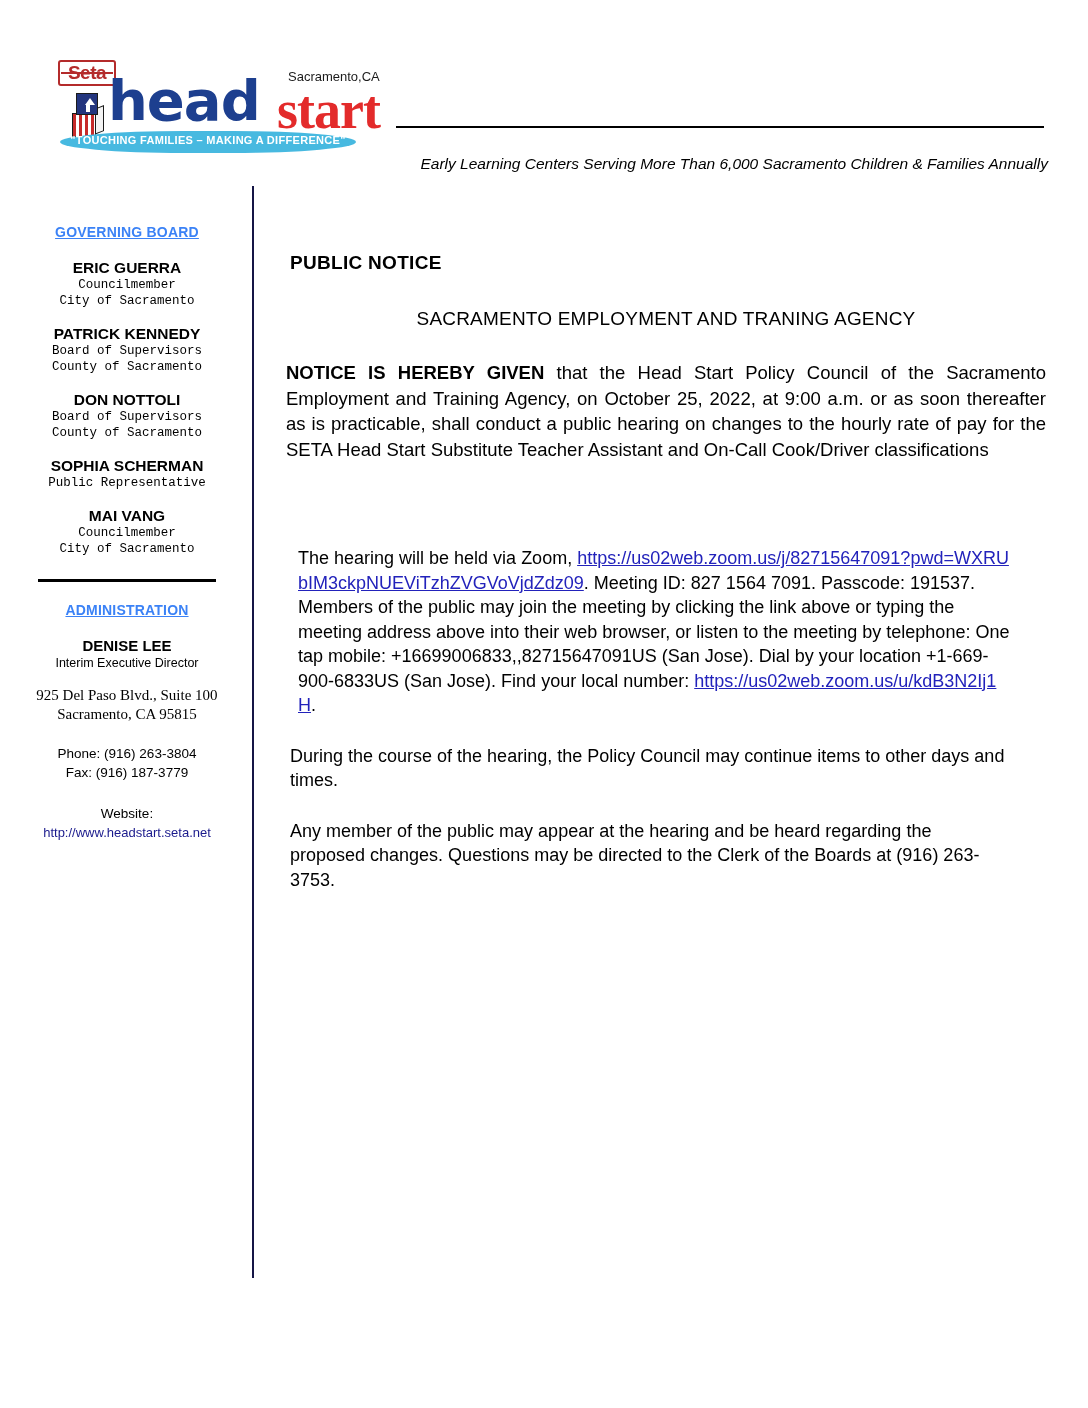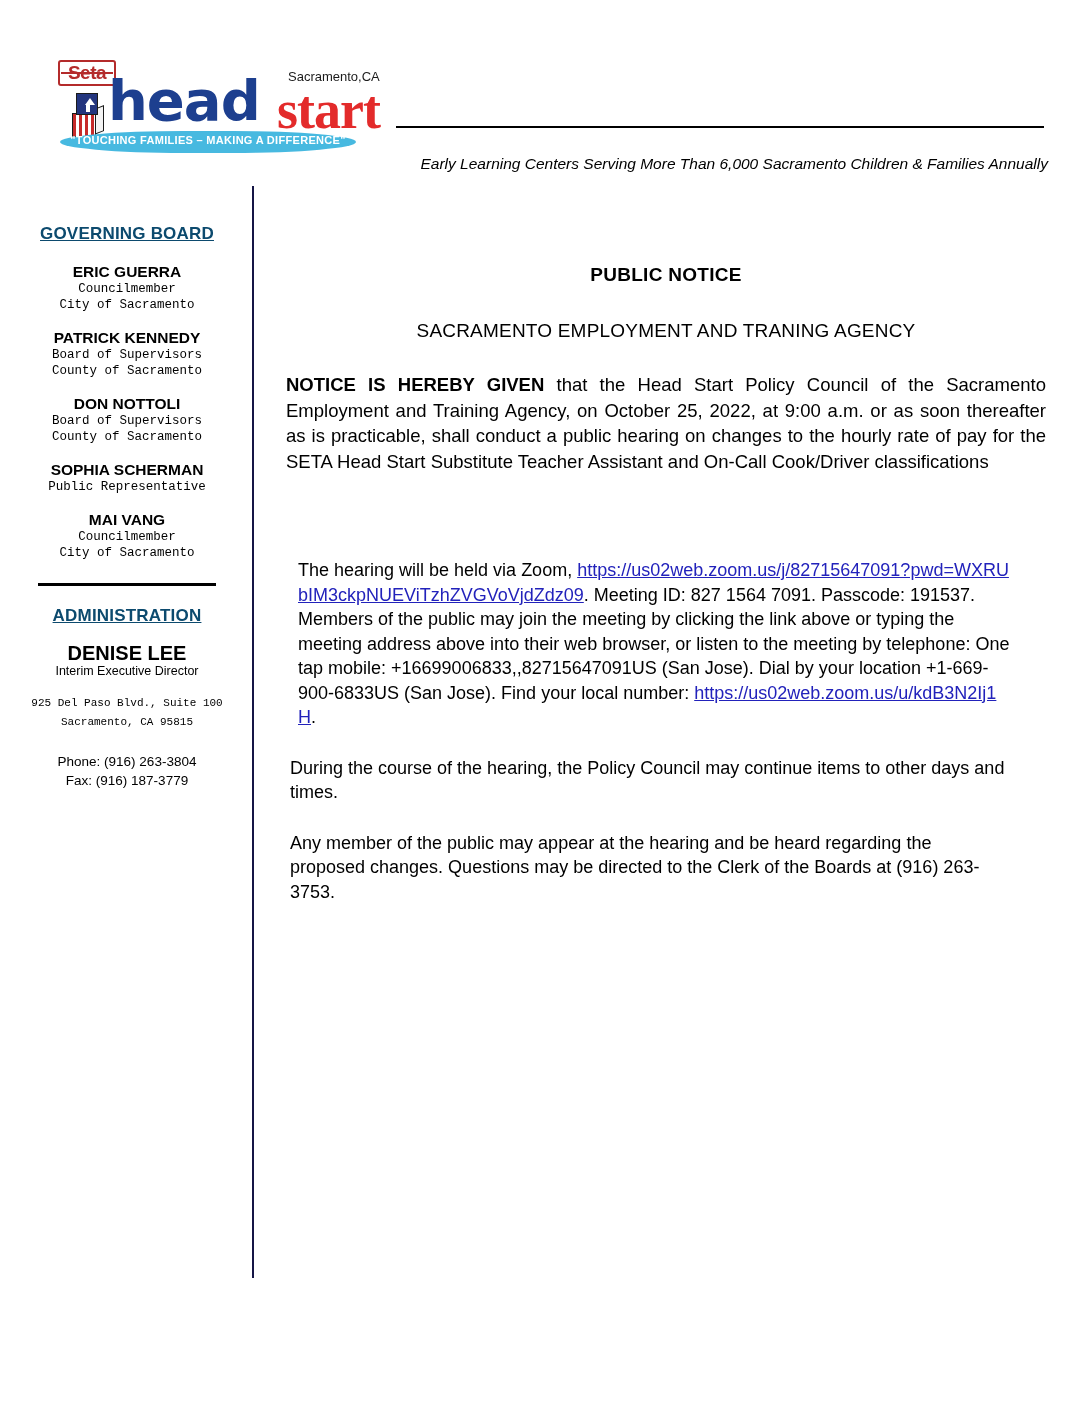--- a/index.html
+++ b/index.html
@@ -214,22 +214,22 @@
   .sidebar {
     position: absolute;
     left: 16px;
     top: 224px;
     width: 222px;
     text-align: center;
   }
   .side-heading {
     font-family: "Liberation Sans", sans-serif;
     font-weight: bold;
-    font-size: 17px;
-    color: #0c4a6e;
+    font-size: 14px;
+    color: #3b82f6;
     text-decoration: underline;
     letter-spacing: 0.2px;
     margin: 0 0 18px 0;
     text-align: center;
   }
   .person {
     margin-bottom: 15px;
   }
   .person-name {
     font-family: "Liberation Sans", sans-serif;
@@ -246,32 +246,32 @@
   }
   .side-hr {
     width: 178px;
     height: 3px;
     background: #000000;
     margin: 22px auto 20px auto;
   }
   .admin-name {
     font-family: "Liberation Sans", sans-serif;
     font-weight: bold;
-    font-size: 20px;
+    font-size: 15px;
     line-height: 19px;
   }
   .admin-title {
     font-family: "Liberation Sans", sans-serif;
     font-size: 12.5px;
     line-height: 16px;
   }
   .addr-block {
     margin-top: 5px;
-    font-family: Liberation Mono, monospace;
-    font-size: 11px;
+    font-family: Liberation Serif, serif;
+    font-size: 15px;
     line-height: 19px;
     color: #000000;
   }
   .phone-block {
     margin-top: 20px;
     font-family: "Liberation Sans", sans-serif;
     font-size: 13.5px;
     line-height: 19px;
     color: #000000;
   }
@@ -288,26 +288,25 @@
   }
 
   
   .main {
     position: absolute;
     left: 286px;
     top: 248px;
     width: 760px;
   }
   .doc-title {
-    text-align: center;
     font-family: "Liberation Sans", sans-serif;
     font-weight: bold;
     font-size: 19px;
     letter-spacing: 0.3px;
-    margin: 16px;
+    margin: 4px;
   }
   .doc-subtitle {
     text-align: center;
     font-family: "Liberation Sans", sans-serif;
     font-size: 19px;
     margin: 34px 0 0 0;
     letter-spacing: 0.2px;
   }
   .lead-para {
     margin: 30px 0 0 0;
@@ -425,20 +424,24 @@
     <div class="addr-block">
       <div>925 Del Paso Blvd., Suite 100</div>
       <div>Sacramento, CA 95815</div>
     </div>
 
     <div class="phone-block">
       <div>Phone: (916) 263-3804</div>
       <div>Fax: (916) 187-3779</div>
     </div>
 
+    <div class="web-block">
+      <div>Website:</div>
+      <div class="web-link">http://www.headstart.seta.net</div>
+    </div>
   </div>
 
   <div class="main">
 
     <div class="doc-title">PUBLIC NOTICE</div>
     <div class="doc-subtitle">SACRAMENTO EMPLOYMENT AND TRANING AGENCY</div>
 
     <p class="lead-para"><b>NOTICE IS HEREBY GIVEN</b><span> that the Head Start Policy Council of the Sacramento Employment and Training Agency, on October 25, 2022, at 9:00 a.m. or as soon thereafter as is practicable, shall conduct a public hearing on changes to the hourly rate of pay for the SETA Head Start Substitute Teacher Assistant and On-Call Cook/Driver classifications</span></p>
 
     <div class="zoom-block"><span>The hearing will be held via Zoom, </span><span class="inline-link">https://us02web.zoom.us/j/82715647091?pwd=WXRUbIM3ckpNUEViTzhZVGVoVjdZdz09</span><span>. Meeting ID: 827 1564 7091. Passcode: 191537. Members of the public may join the meeting by clicking the link above or typing the meeting address above into their web browser, or listen to the meeting by telephone: One tap mobile: +16699006833,,82715647091US (San Jose). Dial by your location +1-669-900-6833US (San Jose). Find your local number: </span><span class="inline-link">https://us02web.zoom.us/u/kdB3N2Ij1H</span><span>.</span></div>

